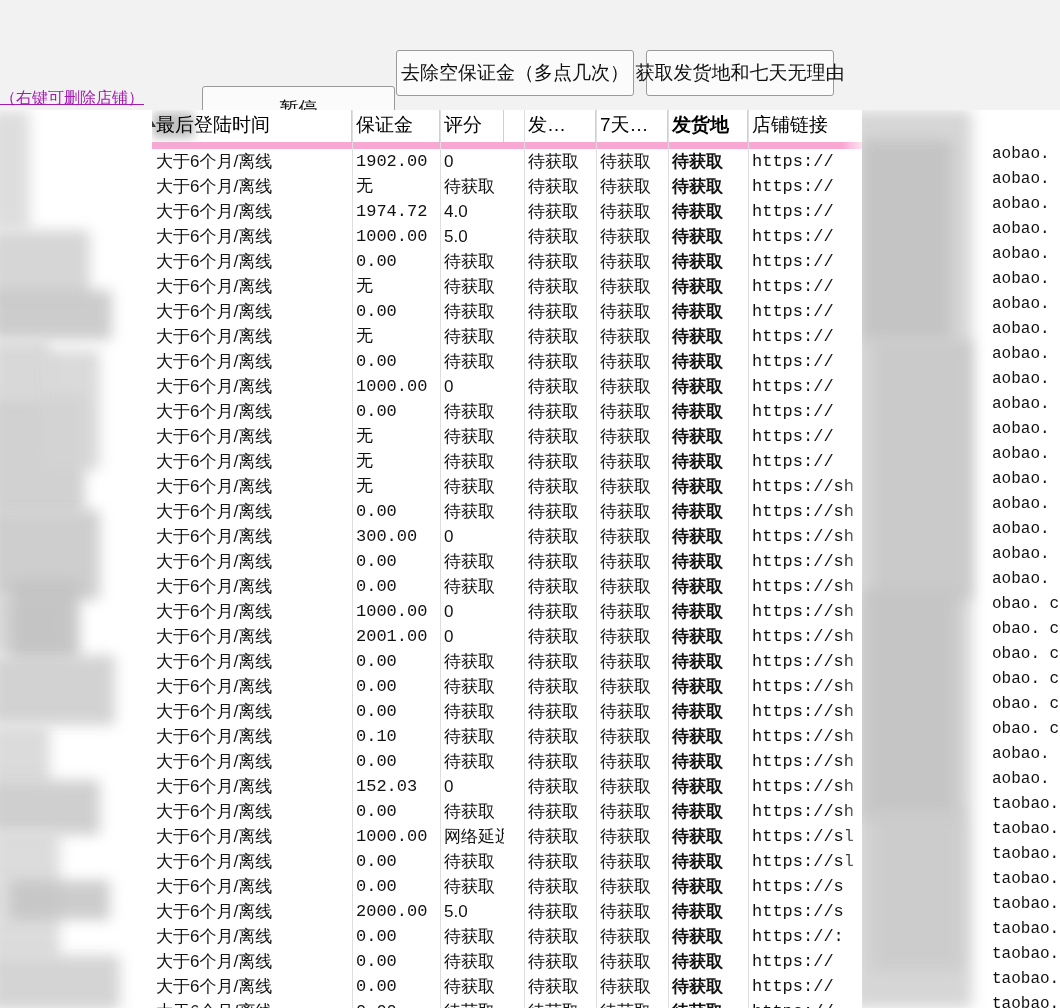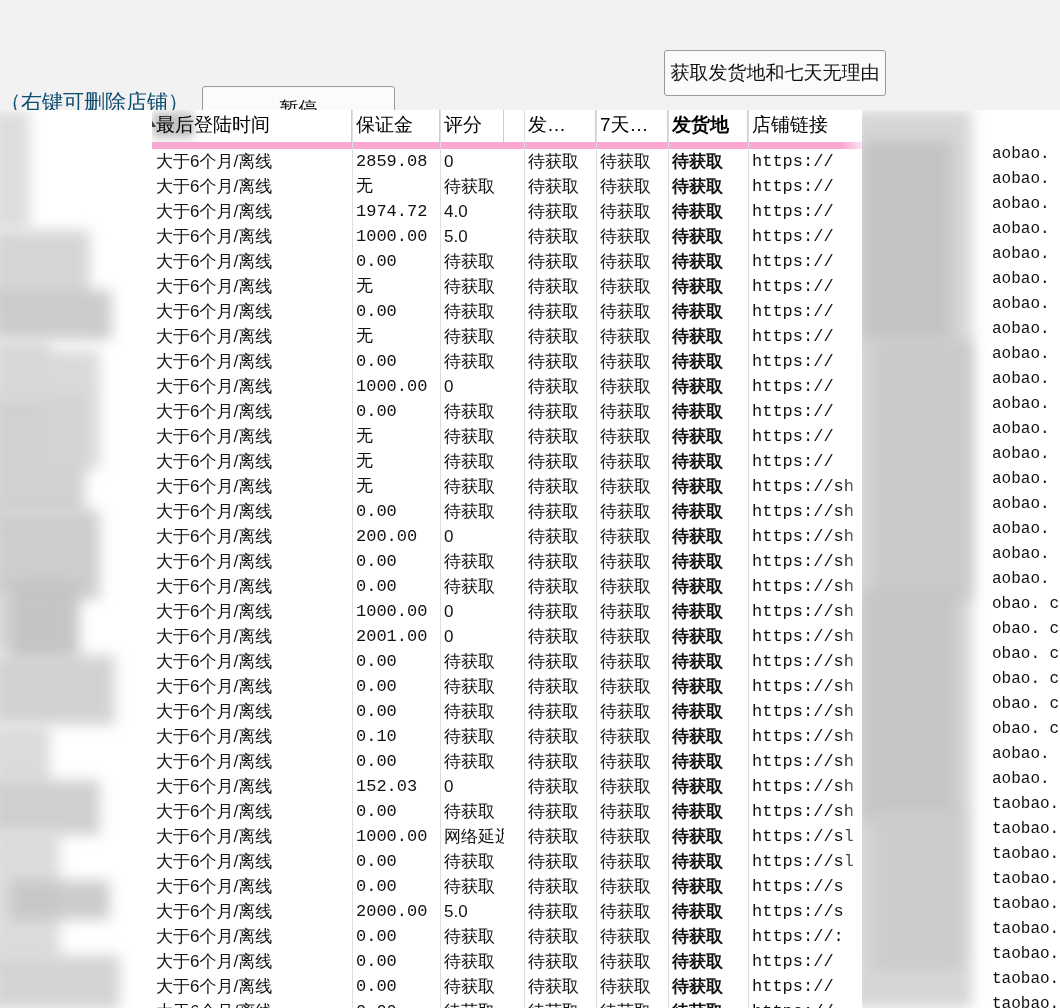--- a/index.html
+++ b/index.html
@@ -22,22 +22,22 @@
     left: 0; top: 0;
     width: 1060px;
     height: 110px;
     background: #f2f2f2;
     border-bottom: 1px solid #d7d7d7;
   }
   .toolbar-hint {
     position: absolute;
     left: 0px;
     top: 88px;
-    font-size: 21px;
-    color: #0c4a6e;
+    font-size: 16px;
+    color: #a21caf;
     white-space: nowrap;
     text-decoration: underline;
   }
   .tb-btn {
     position: absolute;
     top: 50px;
     height: 46px;
     background: #fbfbfb;
     border: 1px solid #9a9a9a;
     border-radius: 3px;
@@ -46,21 +46,21 @@
     color: #111;
     display: flex;
     align-items: center;
     justify-content: center;
     box-sizing: border-box;
     white-space: nowrap;
     padding: 0 10px;
   }
   #btn-pause { left: 202px; width: 193px; margin-top: 36px; }
   #btn-clear-deposit { left: 396px; width: 238px; }
-  #btn-fetch-origin { left: 664px; width: 222px; }
+  #btn-fetch-origin { left: 646px; width: 188px; }
   #btn-chat-service { left: 884px; width: 176px; }
 
   
   .table-wrap {
     position: absolute;
     left: 0;
     top: 110px;
     width: 1060px;
     height: 898px;
     background: #ffffff;
@@ -186,20 +186,21 @@
     height: 898px;
     background: linear-gradient(to right, rgba(255,255,255,0), rgba(255,255,255,1));
   }
 </style>
 </head>
 <body>
 
 <div class="toolbar">
   <div class="toolbar-hint">（右键可删除店铺）</div>
   <div class="tb-btn" id="btn-pause">暂停</div>
+  <div class="tb-btn" id="btn-clear-deposit">去除空保证金（多点几次）</div>
   <div class="tb-btn" id="btn-fetch-origin">获取发货地和七天无理由</div>
 </div>
 
 <div class="table-wrap">
 
   <div class="mask-left">
       <div class="blur-blob" style="left: -10px; top: 0px; width: 40px; height: 120px; background: rgb(216, 216, 216);"></div>
       <div class="blur-blob" style="left: -10px; top: 120px; width: 100px; height: 70px; background: rgb(207, 207, 207);"></div>
       <div class="blur-blob" style="left: -10px; top: 180px; width: 122px; height: 50px; background: rgb(196, 196, 196);"></div>
       <div class="blur-blob" style="left: -10px; top: 230px; width: 60px; height: 60px; background: rgb(210, 210, 210);"></div>
@@ -226,21 +227,21 @@
       <div class="hcell c-dep">保证金</div>
       <div class="hcell c-score">评分</div>
       <div class="hcell c-ship">发…</div>
       <div class="hcell c-seven">7天…</div>
       <div class="hcell c-origin">发货地</div>
       <div class="hcell c-link">店铺链接</div>
     </div>
     <div id="rows-host">
         <div class="row">
           <div class="cell c-time cjk">大于6个月/离线</div>
-          <div class="cell c-dep">2859.08</div>
+          <div class="cell c-dep">1902.00</div>
           <div class="cell c-score cjk">0</div>
           <div class="cell c-ship cjk">待获取</div>
           <div class="cell c-seven cjk">待获取</div>
           <div class="cell c-origin cjk">待获取</div>
           <div class="cell c-link">https://</div>
         </div>
         <div class="row">
           <div class="cell c-time cjk">大于6个月/离线</div>
           <div class="cell c-dep">无</div>
           <div class="cell c-score cjk">待获取</div>
@@ -361,21 +362,21 @@
           <div class="cell c-time cjk">大于6个月/离线</div>
           <div class="cell c-dep">0.00</div>
           <div class="cell c-score cjk">待获取</div>
           <div class="cell c-ship cjk">待获取</div>
           <div class="cell c-seven cjk">待获取</div>
           <div class="cell c-origin cjk">待获取</div>
           <div class="cell c-link">https://sh</div>
         </div>
         <div class="row">
           <div class="cell c-time cjk">大于6个月/离线</div>
-          <div class="cell c-dep">200.00</div>
+          <div class="cell c-dep">300.00</div>
           <div class="cell c-score cjk">0</div>
           <div class="cell c-ship cjk">待获取</div>
           <div class="cell c-seven cjk">待获取</div>
           <div class="cell c-origin cjk">待获取</div>
           <div class="cell c-link">https://sh</div>
         </div>
         <div class="row">
           <div class="cell c-time cjk">大于6个月/离线</div>
           <div class="cell c-dep">0.00</div>
           <div class="cell c-score cjk">待获取</div>

